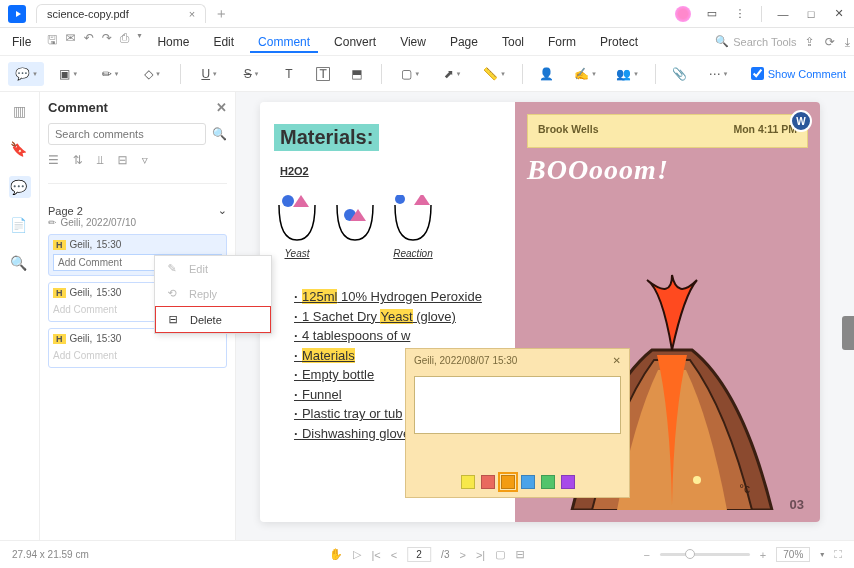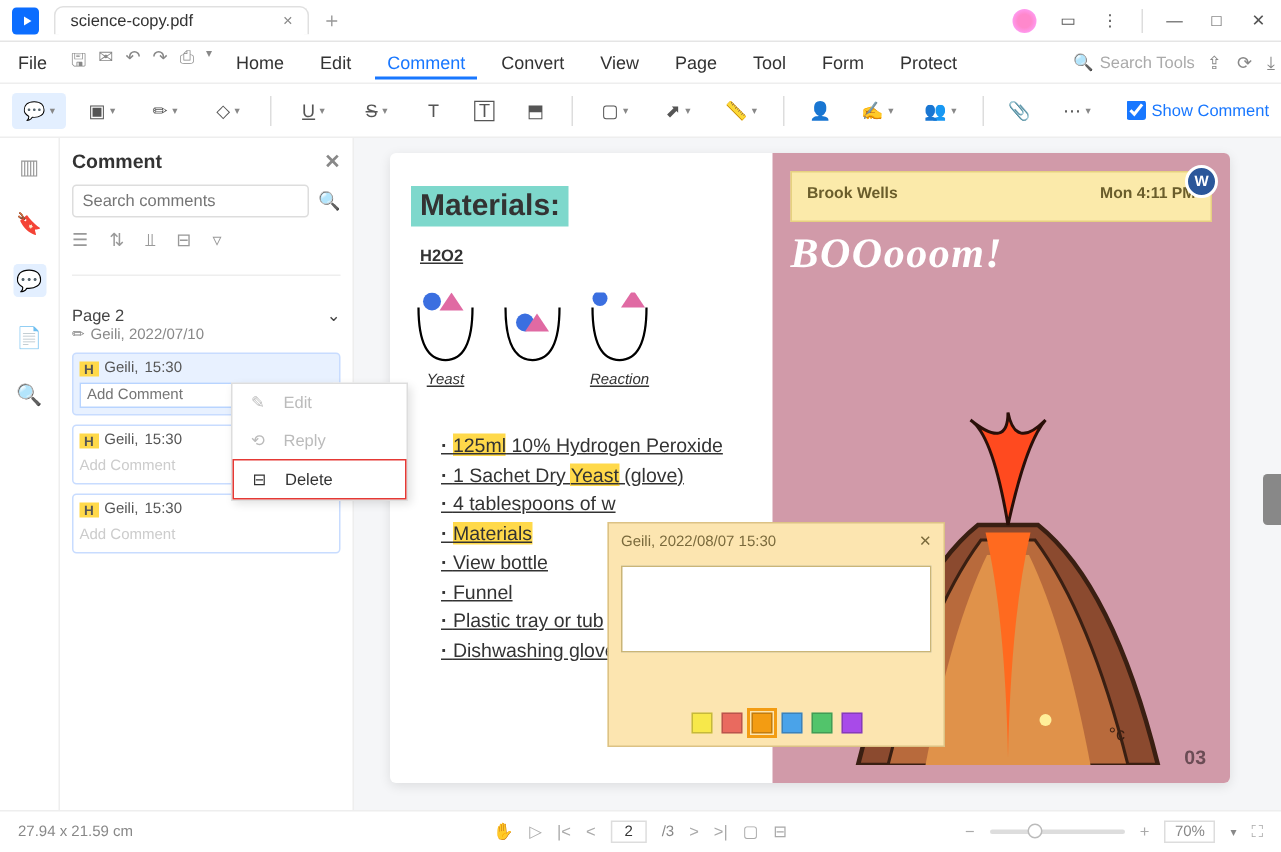--- a/index.html
+++ b/index.html
@@ -280,21 +280,21 @@
                 <path d="M32 -2 L40 10 L24 10 Z" fill="#e06aa3"></path>
               </svg>
             <div class="bk-label">Reaction</div>
           </div>
         </div>
         <ul class="list">
           <li><span class="hl">125ml</span><span> 10% Hydrogen Peroxide</span></li>
           <li><span>1 Sachet Dry </span><span class="hl">Yeast</span><span> (glove)</span></li>
           <li>4 tablespoons of w</li>
           <li><span class="hl">Materials</span></li>
-          <li>View bottle</li>
+          <li>Empty bottle</li>
           <li>Funnel</li>
           <li>Plastic tray or tub</li>
           <li>Dishwashing glove</li>
         </ul>
       </div>
       <div class="page-right">
         <div class="word-badge">W</div>
         <div class="right-sticky">
           <div class="rs-head">
             <span>Brook Wells</span>

